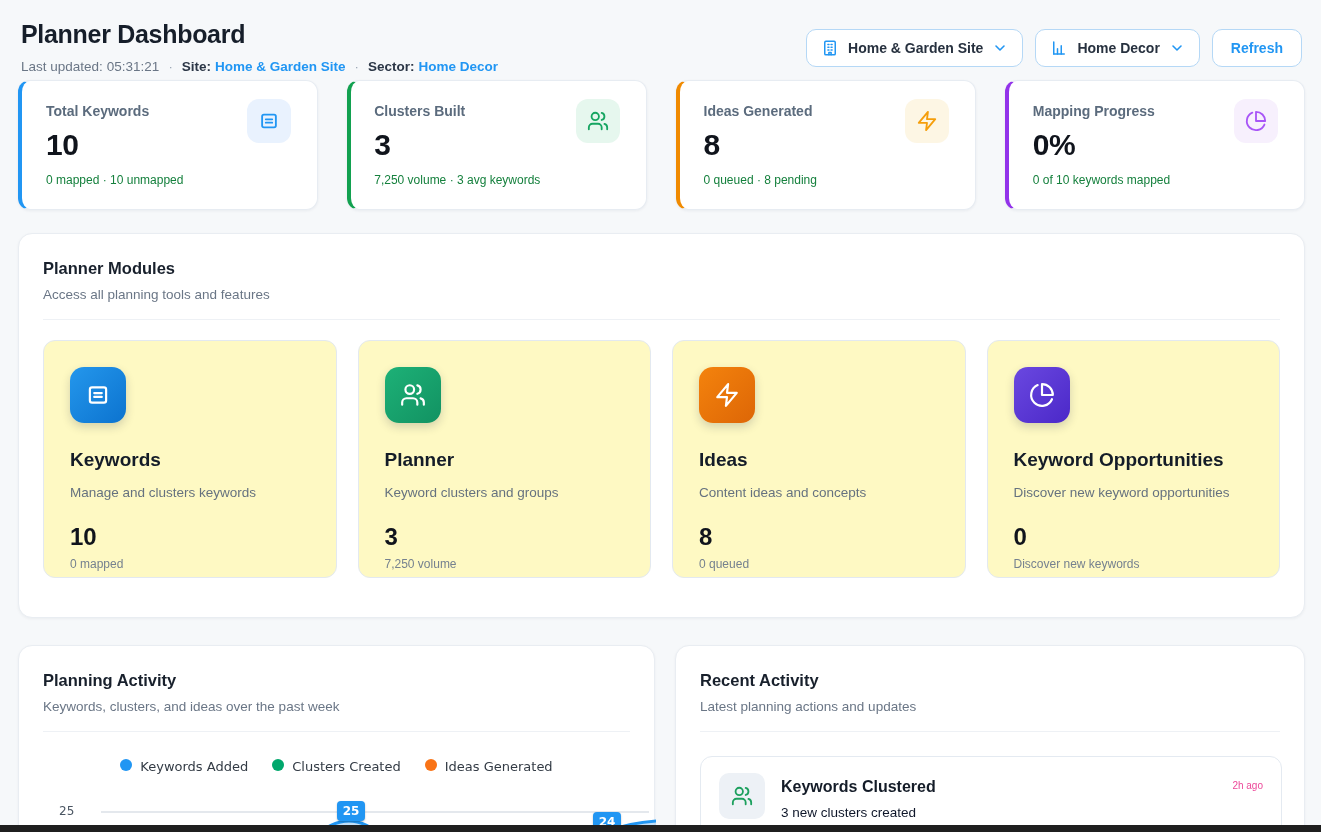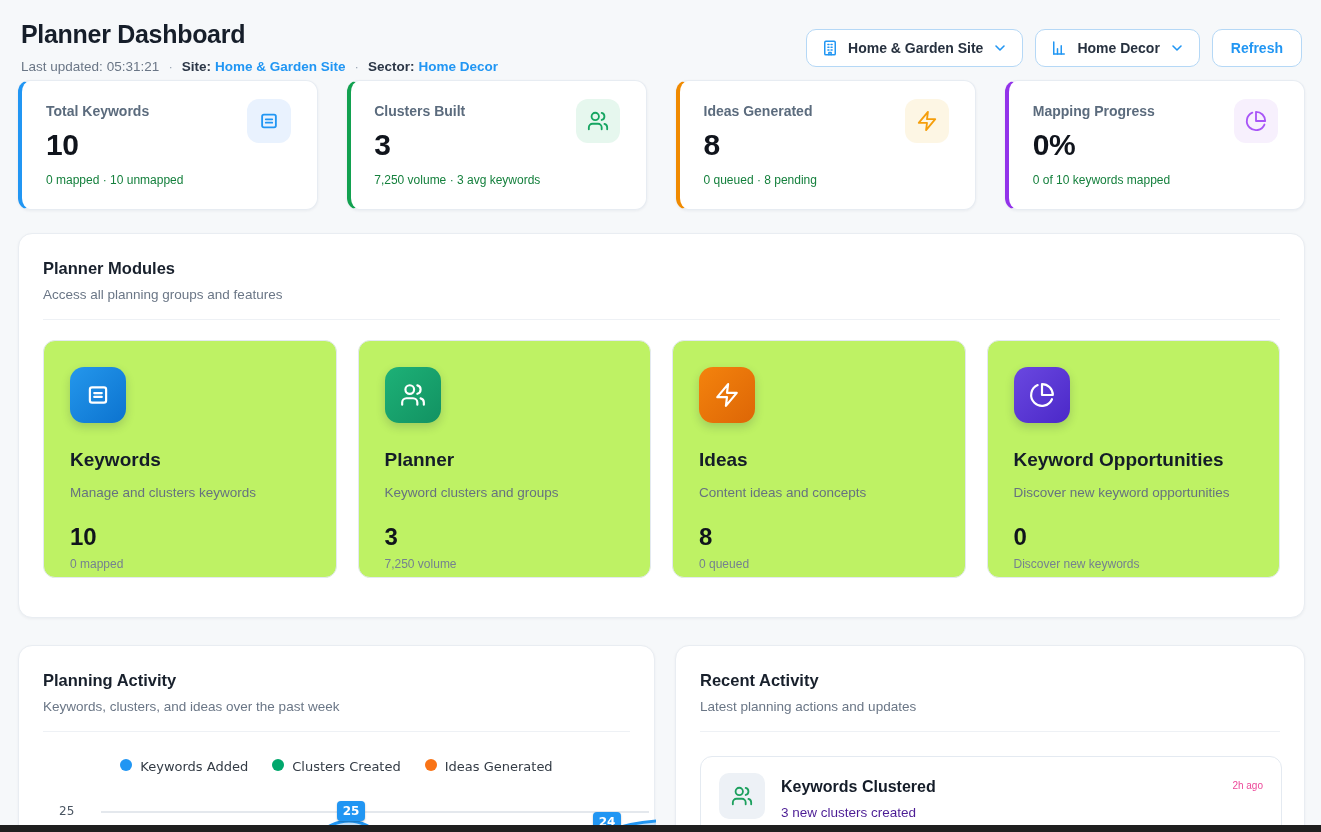--- a/index.html
+++ b/index.html
@@ -58,21 +58,21 @@
     position:absolute; background:#fff; border:1px solid #e9edf2; border-radius:14px;
     box-shadow:0 1px 3px rgba(20,35,60,.05);
   }
   .panel-head { padding:25px 24px 0 24px; }
   .panel-title { font-size:16.5px; font-weight:800; color:#18202c; }
   .panel-subtitle { font-size:13.5px; color:#6a7686; margin-top:9px; }
   .panel-divider { border:none; border-top:1px solid #eef1f5; margin-top:17px; }
   .modules-panel { left:18px; top:233px; width:1287px; height:385px; }
   .modules-grid { display:flex; gap:21px; padding:20px 24px 0 24px; }
   .module-card {
-    flex:1; height:238px; background:#bef264; border:1px solid #e3e9f0; border-radius:12px;
+    flex:1; height:238px; background:#fef9c3; border:1px solid #e3e9f0; border-radius:12px;
     padding:26px 26px; cursor:pointer;
   }
   .module-ico {
     width:56px; height:56px; border-radius:14px; color:#fff;
     display:flex; align-items:center; justify-content:center;
     box-shadow:0 4px 10px rgba(20,35,60,.18);
   }
   .mi-blue   { background:linear-gradient(135deg,#2497ec,#0c73cf); }
   .mi-green  { background:linear-gradient(135deg,#1db177,#129262); }
   .mi-orange { background:linear-gradient(135deg,#f4830d,#dd6606); }
@@ -109,21 +109,21 @@
     position:absolute; left:24px; top:110px; width:582px; height:96px;
     border:1px solid #e4eaf1; border-radius:12px; background:#fff;
     display:flex; align-items:flex-start; gap:16px; padding:16px 18px;
   }
   .recent-ico {
     width:46px; height:46px; border-radius:10px; background:#edf1f6; color:#1ca05e;
     display:flex; align-items:center; justify-content:center; flex:none;
   }
   .recent-text { flex:1; }
   .recent-title { font-size:16px; font-weight:800; color:#141c28; margin-top:5px; }
-  .recent-desc  { font-size:13.5px; color:#4c1d95; margin-top:9px; }
+  .recent-desc  { font-size:13.5px; color:#0f172a; margin-top:9px; }
   .recent-time  { font-size:10px; color:#ec4899; margin-top:7px; }
   
   .bottom-bar { position:absolute; left:0; top:825px; width:1321px; height:7px; background:#1f1f1f; }
   svg { display:block; }
 </style>
 </head>
 <body>
 
 <div class="page">
 
@@ -223,21 +223,21 @@
             <path d="M22 12A10 10 0 0 0 12 2v10z"></path>
           </svg>
       </div>
     </article>
 
   </section>
 
   <section class="panel modules-panel">
     <div class="panel-head">
       <div class="panel-title">Planner Modules</div>
-      <div class="panel-subtitle">Access all planning groups and features</div>
+      <div class="panel-subtitle">Access all planning tools and features</div>
       <hr class="panel-divider">
     </div>
     <div class="modules-grid">
 
       <article class="module-card">
         <div class="module-ico mi-blue">
           <svg width="26" height="26" viewBox="0 0 24 24" fill="none" stroke="currentColor" stroke-width="2" stroke-linecap="round" stroke-linejoin="round">
               <rect x="4.5" y="5" width="15" height="14" rx="2"></rect>
               <path d="M8.5 10.2h7M8.5 13.8h7"></path>
             </svg>

